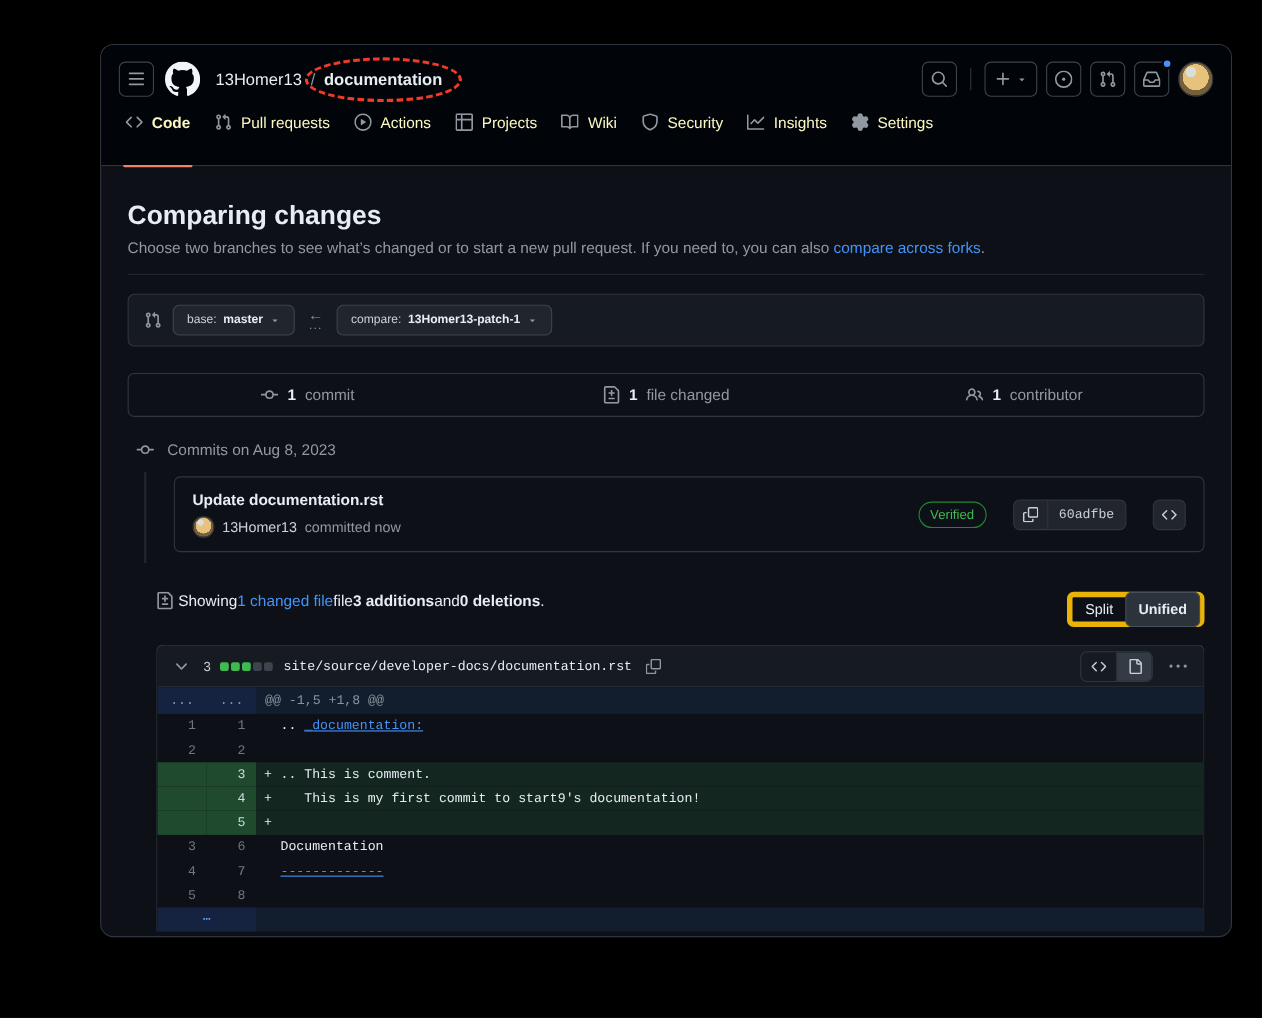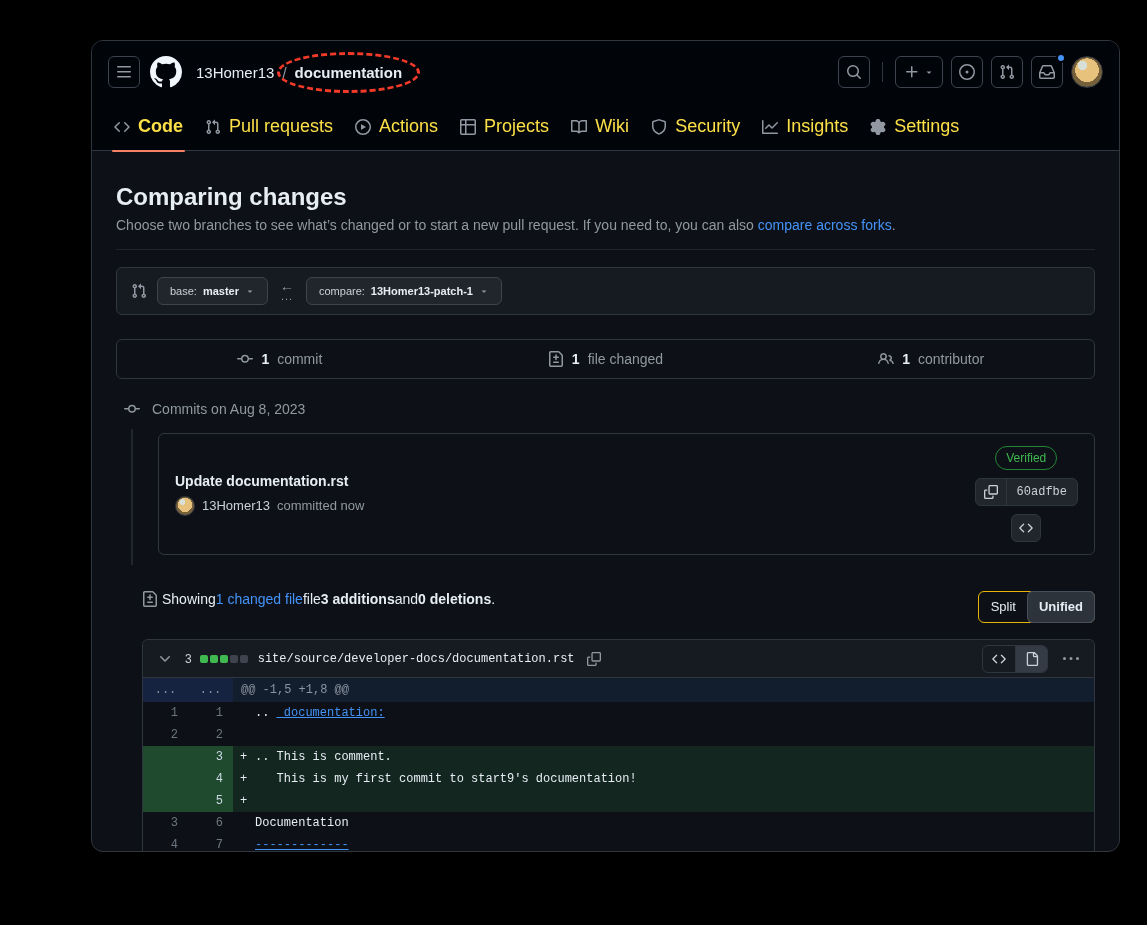--- a/index.html
+++ b/index.html
@@ -47,21 +47,21 @@
     width:32px; height:32px; border-radius:50%; cursor:pointer; flex:none;
     border:1px solid #30363d;
     background:
       radial-gradient(circle at 35% 28%, #d8dfd6 0 16%, rgba(0,0,0,0) 17%),
       radial-gradient(circle at 50% 44%, #e6c27d 0 52%, #76603c 53% 72%, #49524a 73% 100%);
   }
   .avatar.small { width:20px; height:20px; }
 
   
   .repo-tabs { display:flex; align-items:center; height:48px; padding:0 12px; background:#010409; border-bottom:1px solid #30363d; gap:2px; }
-  .tab { position:relative; display:flex; align-items:center; gap:8px; height:48px; padding:0 10px; font-size:18px; color:#fde047; cursor:pointer; }
+  .tab { position:relative; display:flex; align-items:flex-start; gap:8px; height:48px; padding:0 10px; font-size:14px; color:#fef9c3; cursor:pointer; }
   .tab .ticon { color:#9198a1; display:flex; }
   .tab.active .tlabel { font-weight:600; }
   .tab.active::after { content:""; position:absolute; left:8px; right:8px; bottom:-1px; height:2px; border-radius:3px; background:var(--tab-accent,#f78166); }
 
   
   .main { padding:22px 24px 0; }
   .page-title { font-size:24px; font-weight:600; color:#e6edf3; margin:10px 0 6px; }
   .subtitle { font-size:14px; color:#9198a1; padding-bottom:16px; border-bottom:1px solid #21262d; }
   .link { color:var(--link-blue,#4493f8); cursor:pointer; }
 
@@ -77,33 +77,33 @@
   .summary-item { flex:1; display:flex; align-items:center; justify-content:center; gap:8px; font-size:14px; color:#9198a1; cursor:pointer; }
   .summary-item b { color:#e6edf3; font-weight:600; }
 
   .commits { position:relative; margin-top:22px; padding-bottom:10px; }
   .rail { position:absolute; left:15px; top:28px; bottom:0; width:2px; background:#21262d; }
   .commits-heading { position:relative; display:flex; align-items:center; gap:12px; padding-left:8px; font-size:14px; color:#9198a1; }
   .commit-card { position:relative; margin-left:42px; margin-top:16px; display:flex; align-items:center; justify-content:space-between; border:1px solid #30363d; border-radius:6px; padding:12px 16px; background:#0d1117; }
   .commit-title { font-size:14px; font-weight:600; color:#e6edf3; cursor:pointer; }
   .commit-meta { display:flex; align-items:center; gap:7px; margin-top:7px; font-size:13px; color:#9198a1; }
   .commit-meta .author { color:#c9d1d9; font-weight:500; cursor:pointer; }
-  .commit-actions { display:flex; align-items:center; gap:8px;flex-direction:column; }
+  .commit-actions { display:flex; align-items:center; gap:24px; }
   .verified { height:24px; display:flex; align-items:center; padding:0 10px; border:1px solid #238636; border-radius:999px; color:var(--success-green,#3fb950); font-size:12px; cursor:pointer; }
   .sha-group { display:flex; align-items:center; height:28px; border:1px solid #30363d; border-radius:6px; overflow:hidden; background:#21262d; }
   .sha-copy { width:30px; height:28px; display:flex; align-items:center; justify-content:center; color:#c9d1d9; cursor:pointer; }
   .sha { padding:0 10px; height:28px; display:flex; align-items:center; font-family:"Liberation Mono", monospace; font-size:12px; color:#c9d1d9; border-left:1px solid #30363d; cursor:pointer; }
   .browse-btn { width:30px; height:28px; display:flex; align-items:center; justify-content:center; background:#21262d; border:1px solid #30363d; border-radius:6px; color:#c9d1d9; cursor:pointer; }
 
   
   .files { margin-left:26px; margin-top:26px; }
   .showing-row { display:flex; align-items:flex-start; font-size:14px; color:#e6edf3; }
   .showing-row .muted-icon { margin-right:4px; }
   .bold { font-weight:600; }
-  .seg { margin-left:auto; display:flex; align-items:center; height:32px; border:1px solid #eab308; border-radius:6px; }
+  .seg { margin-left:auto; display:flex; align-items:center; height:32px; border:5px solid #eab308; border-radius:6px; }
   .seg-item { padding:0 12px; height:30px; line-height:30px; font-size:13px; color:#e6edf3; cursor:pointer; }
   .seg-item.selected { height:32px; line-height:32px; margin:-1px; background:#2d333b; box-shadow:inset 0 0 0 1px #464f5a; border-radius:6px; font-weight:600; }
 
   .diff-card { margin-top:16px; border:1px solid #30363d; border-bottom:none; border-radius:6px 6px 0 0; overflow:hidden; }
   .diff-header { display:flex; align-items:center; gap:8px; height:38px; background:#161b22; border-bottom:1px solid #30363d; padding:0 10px; }
   .chev-btn { width:24px; height:24px; display:flex; align-items:center; justify-content:center; color:#9198a1; cursor:pointer; }
   .stat-num { font-size:12px; color:#c9d1d9; }
   .stat-squares { display:flex; gap:2px; }
   .sq { width:8px; height:8px; border-radius:2px; }
   .sq.g { background:var(--success-green,#3fb950); }

